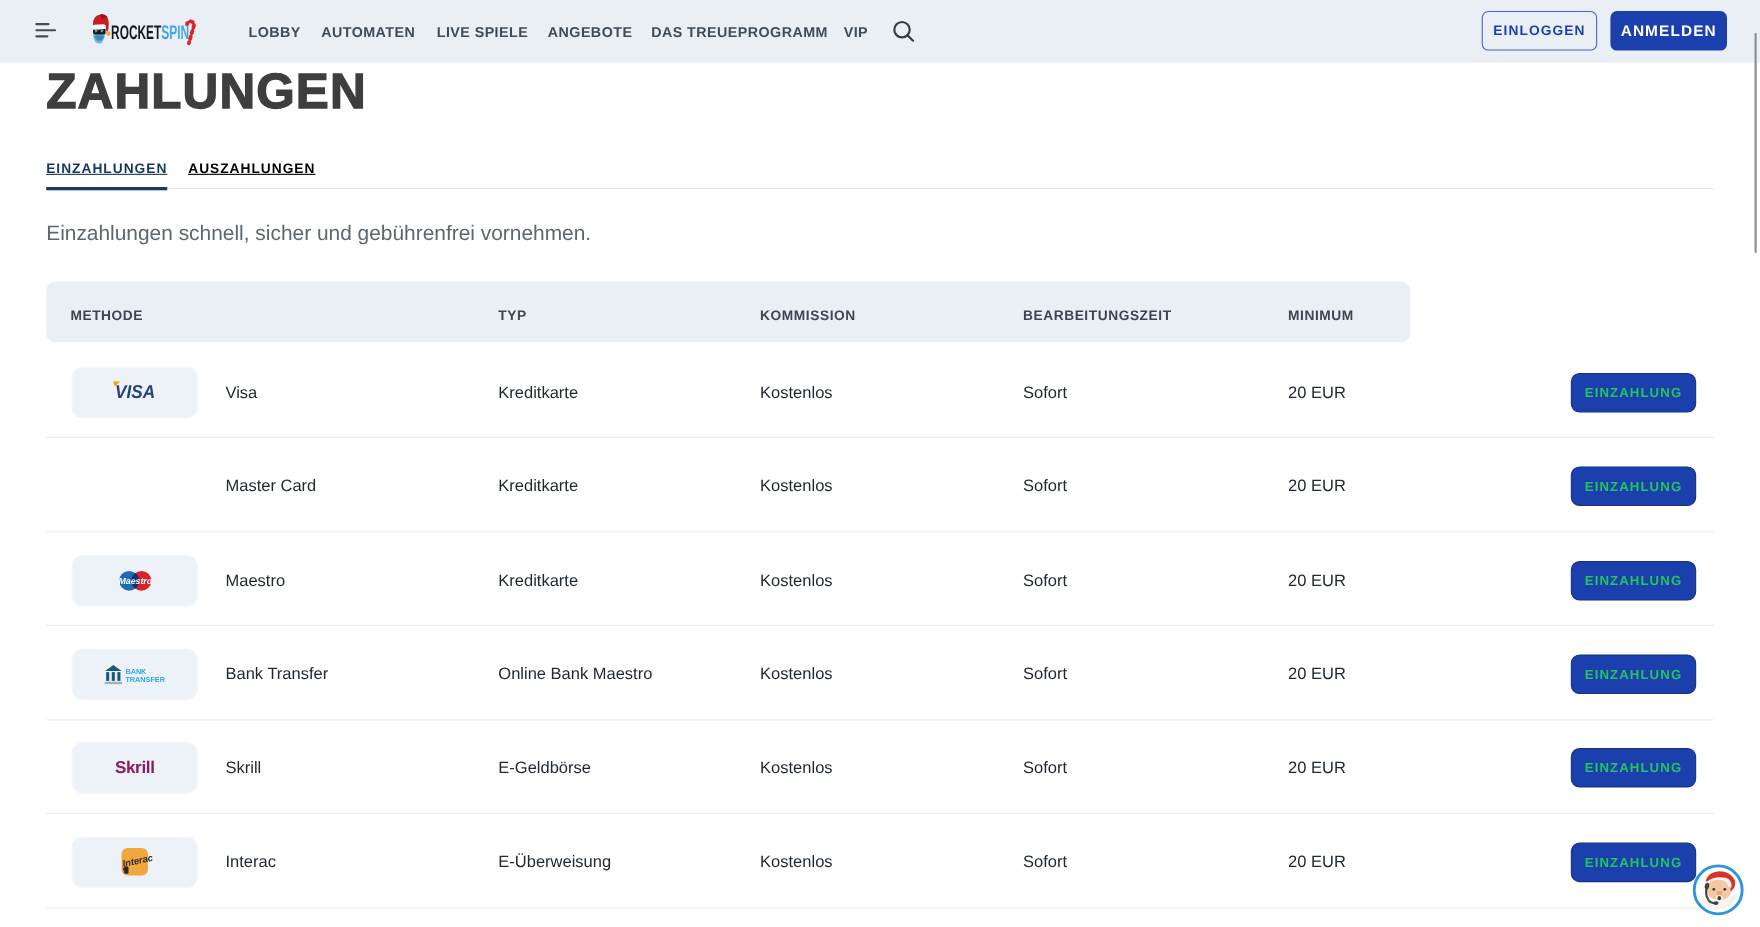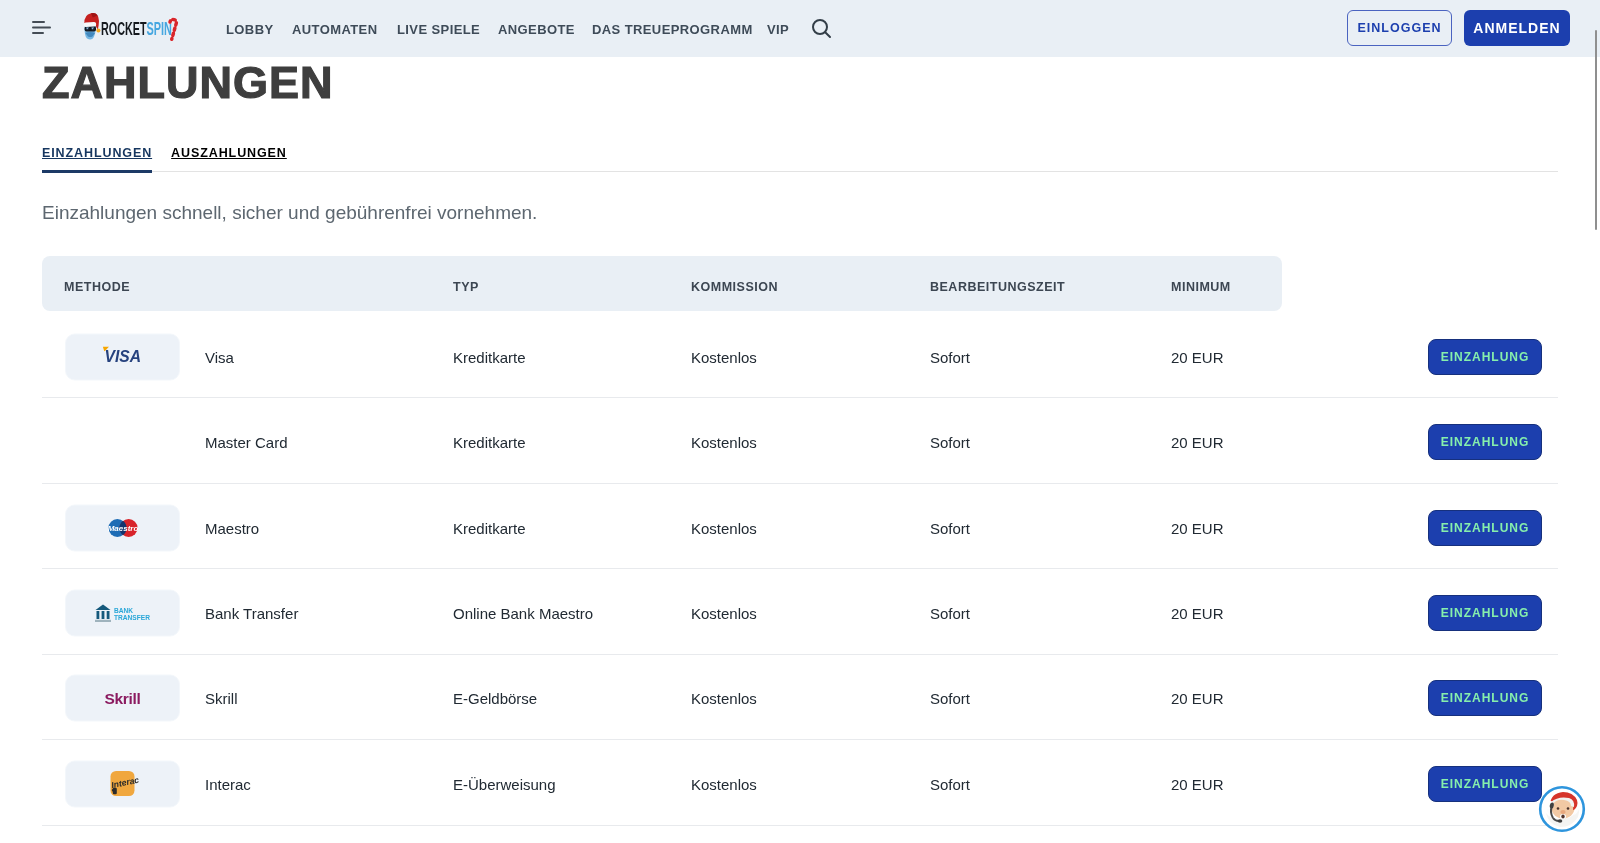--- a/index.html
+++ b/index.html
@@ -34,21 +34,21 @@
 .thead { position:absolute; left:42px; top:256px; width:1240px; height:55px; background:#e9eff5; border-radius:8px; }
 .thead span { position:absolute; top:31px; transform:translateY(-50%); font-size:12.5px; font-weight:bold;
   color:#3c4652; letter-spacing:0.5px; }
 .rows { position:absolute; left:42px; top:313px; width:1516px; }
 .row { position:relative; width:1516px; height:85.45px; border-bottom:1px solid #e8eaed; }
 .cell { position:absolute; top:calc(50% + 1.5px); transform:translateY(-50%); font-size:15px; color:#212a33; }
 .tile { position:absolute; left:23px; top:calc(50% + 1.5px); transform:translateY(-50%); width:115px; height:47px;
   background:#edf2f8; border:1px solid #f3f7fb; border-radius:10px;
   display:flex; align-items:center; justify-content:center; }
 .rowbtn { position:absolute; left:1386px; top:calc(50% + 1.5px); transform:translateY(-50%); width:114px; height:36px;
-  background:#1c3fae; border:1px solid #16307d; border-radius:8px; color:#86efac; font-size:12px;
+  background:#1c3fae; border:1px solid #16307d; border-radius:8px; color:#22c55e; font-size:12px;
   font-weight:bold; letter-spacing:1px; display:flex; align-items:center; justify-content:center; }
 
 
 .visa { font-style:italic; font-weight:bold; font-size:17px; color:#26427e; letter-spacing:0px;
   transform:scaleX(0.92); position:relative; }
 .mc { display:flex; align-items:center; gap:3px; }
 .mctext { font-size:8.8px; color:#33353f; letter-spacing:0.1px; }
 .skrill { font-weight:bold; font-size:15.5px; color:#8b1b60; letter-spacing:-0.3px; }
 
 

